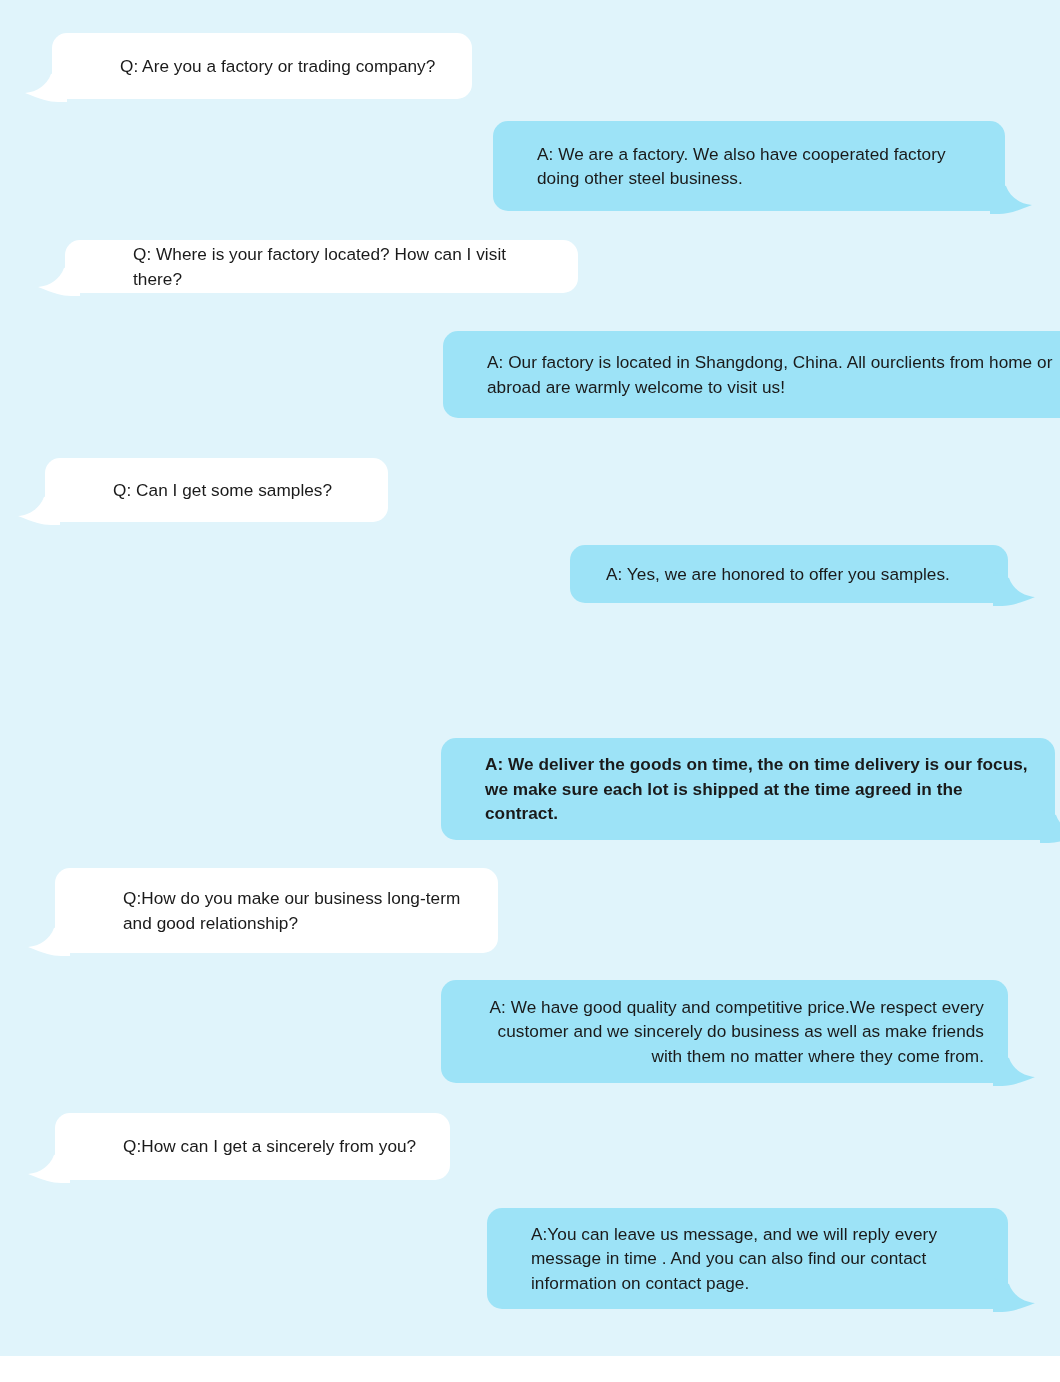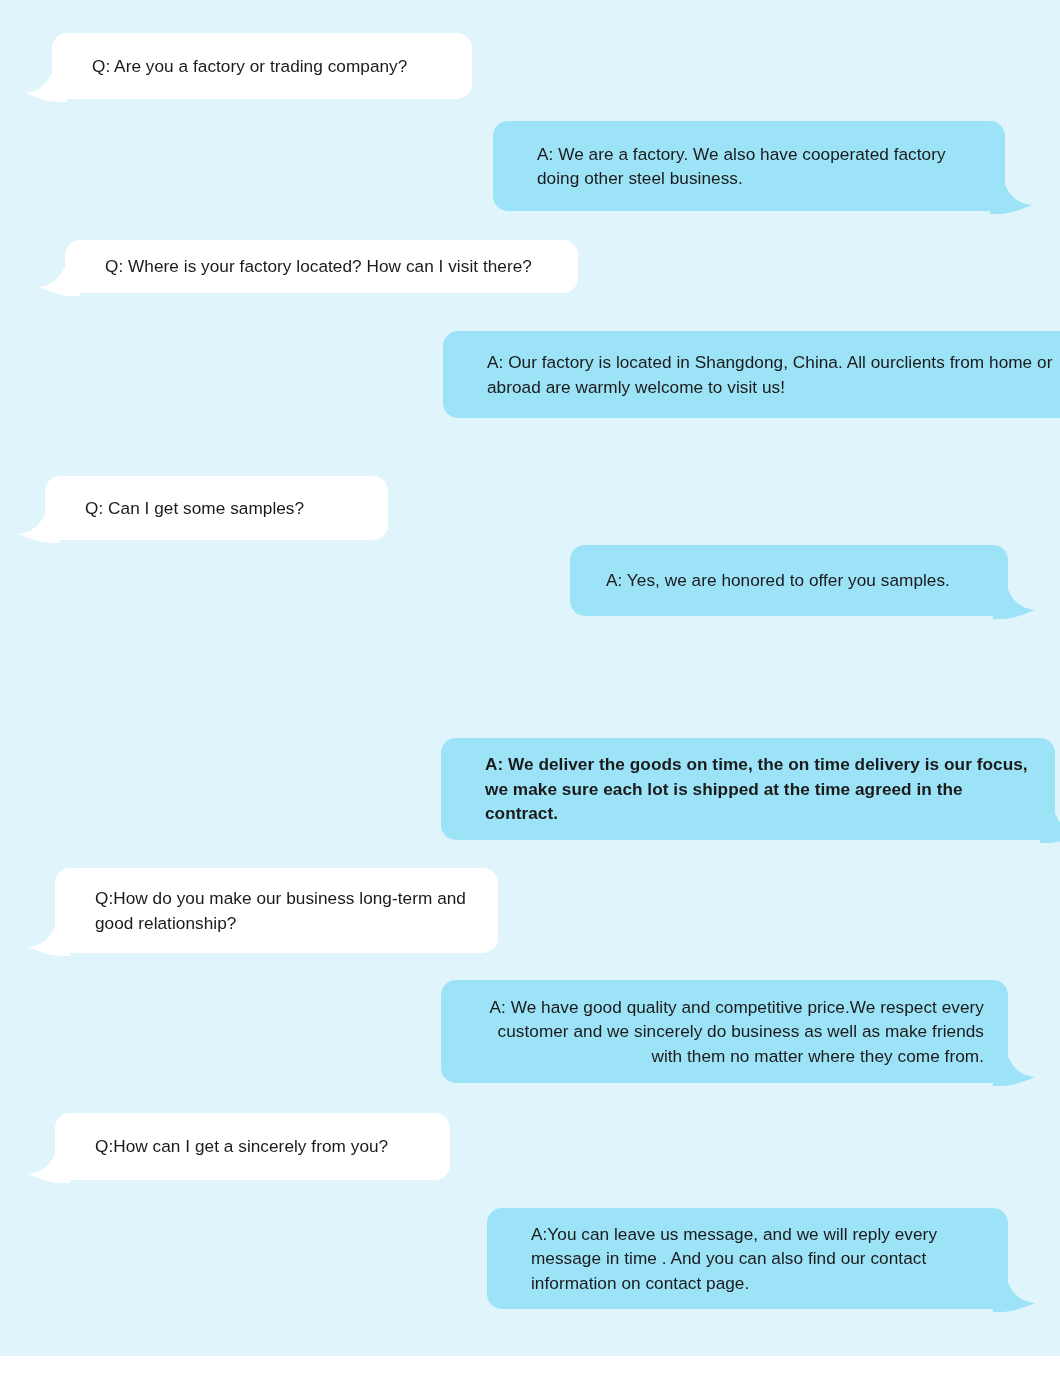--- a/index.html
+++ b/index.html
@@ -36,20 +36,21 @@
     font-size: 17.2px;
     line-height: 1.42;
     letter-spacing: 0.05px;
     white-space: pre-line;
   }
   .bubble.q {
     background: #ffffff;
   }
   .bubble.q .msg {
     padding: 0 24px 0 40px;
+    margin-left: 28px;
   }
   .bubble.a {
     background: #9de3f7;
   }
   .bubble.a .msg {
     padding: 0 24px 0 44px;
   }
   
   .bubble.a.rt .msg {
     padding: 0 30px 0 36px;
@@ -102,30 +103,30 @@
 
     <div class="bubble a" style="left:443px; top:331px; width:684px; height:87px;">
       <span class="msg">A: Our factory is located in Shangdong, China. All ourclients from home or abroad are warmly welcome to visit us!</span>
       <span class="tail right">
         <svg width="42" height="34" viewBox="0 0 42 34" xmlns="http://www.w3.org/2000/svg">
           <path d="M0 0 L0 34 L9 34 C18 34 27 31 42 25 C30 24 20 17 16 6 Z" fill="#9de3f7"></path>
         </svg>
       </span>
     </div>
 
-    <div class="bubble q" style="left:45px; top:476px; width:343px; height:64px;">
+    <div class="bubble q" style="left:45px; top:458px; width:343px; height:64px;">
       <span class="msg">Q: Can I get some samples?</span>
       <span class="tail left">
         <svg width="42" height="34" viewBox="0 0 42 34" xmlns="http://www.w3.org/2000/svg">
           <path d="M42 0 L42 34 L33 34 C24 34 15 31 0 25 C12 24 22 17 26 6 Z" fill="#ffffff"></path>
         </svg>
       </span>
     </div>
 
-    <div class="bubble a rt" style="left:570px; top:545px; width:438px; height:71px;">
+    <div class="bubble a rt" style="left:570px; top:545px; width:438px; height:58px;">
       <span class="msg">A: Yes, we are honored to offer you samples.</span>
       <span class="tail right">
         <svg width="42" height="34" viewBox="0 0 42 34" xmlns="http://www.w3.org/2000/svg">
           <path d="M0 0 L0 34 L9 34 C18 34 27 31 42 25 C30 24 20 17 16 6 Z" fill="#9de3f7"></path>
         </svg>
       </span>
     </div>
 
 
     <div class="bubble a" style="left:441px; top:738px; width:614px; height:102px;font-weight:bold;">

